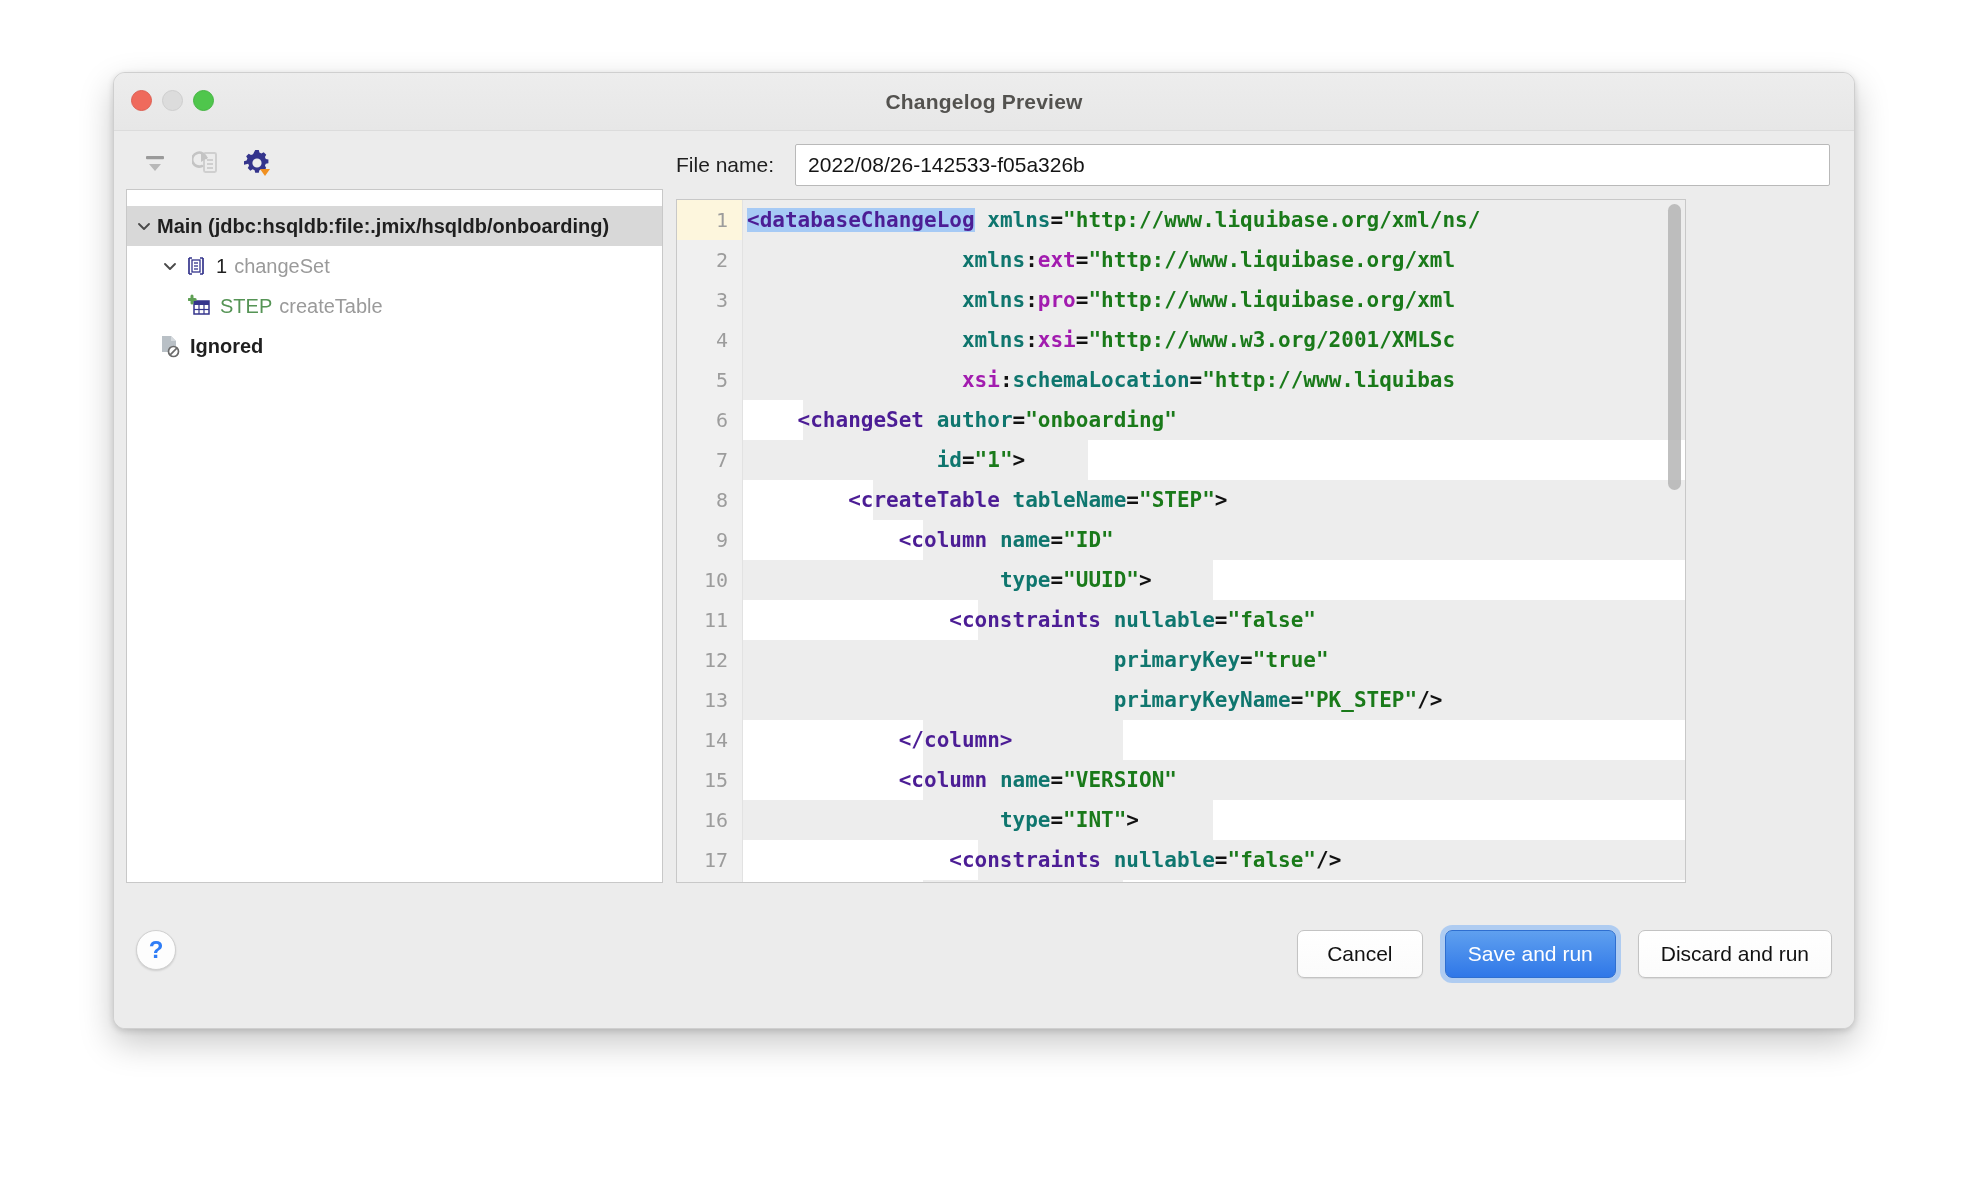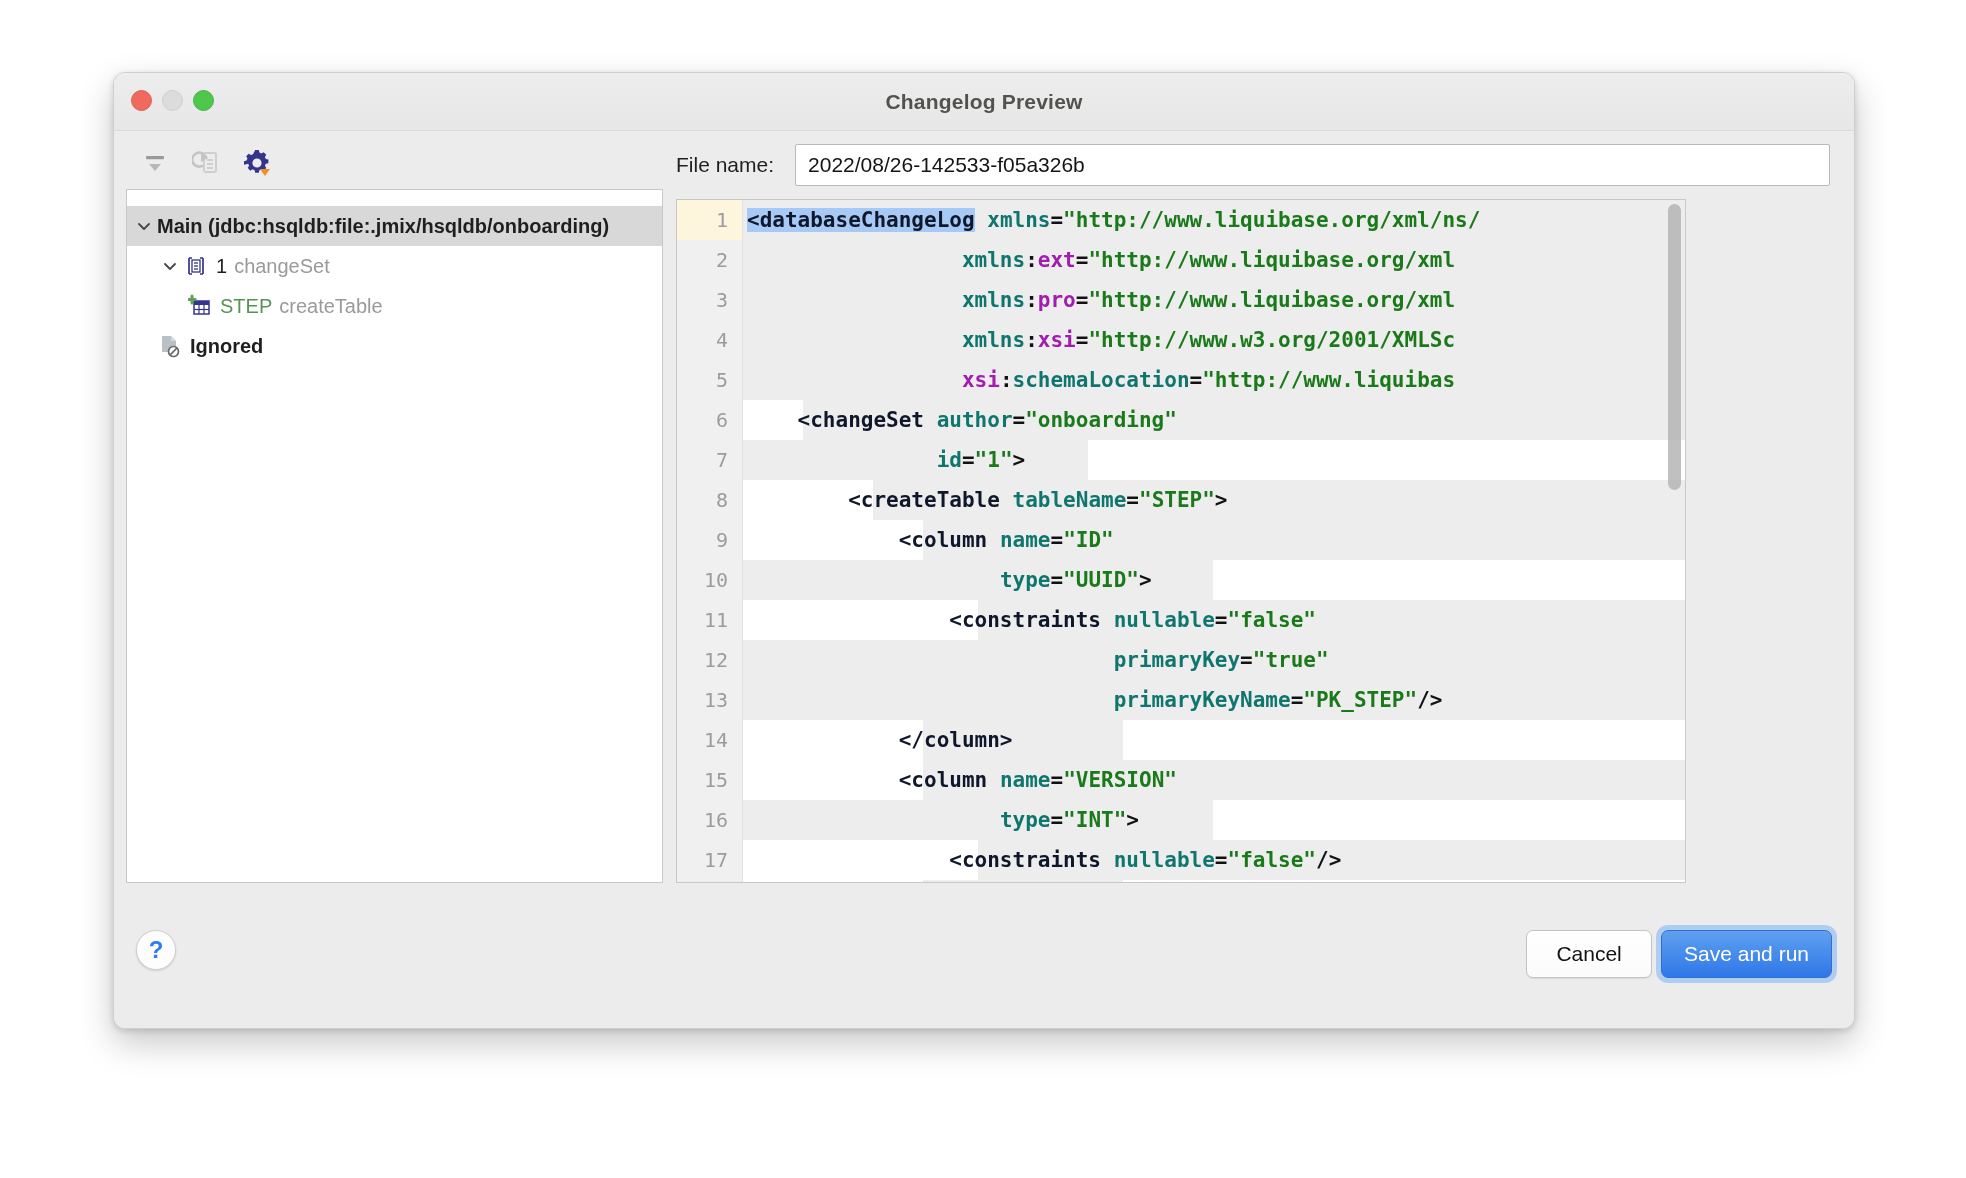--- a/index.html
+++ b/index.html
@@ -245,21 +245,21 @@
     height: 40px;
     background: #ededed;
     z-index: 0;
   }
   .ctext {
     position: relative;
     z-index: 1;
     display: inline-block;
     padding-left: 4px;
   }
-  .t-tag  { color: #0f172a; }
+  .t-tag  { color: #4c1d95; }
   .t-attr { color: #0f766e; }
   .t-ns   { color: #a21caf; }
   .t-val  { color: #1a7a1a; }
   .t-punc { color: #111111; }
   .sel    { background: #a6caf5; }
 
   
   .vscroll {
     position: absolute;
     right: 4px;
@@ -299,21 +299,21 @@
     cursor: pointer;
     padding: 0;
     font-family: "Liberation Sans", sans-serif;
   }
   .btn-row {
     position: absolute;
     right: 22px;
     bottom: 50px;
     display: flex;
     align-items: center;
-    gap: 9px;
+    gap: 22px;
   }
   .btn {
     height: 48px;
     min-width: 126px;
     padding: 0 22px;
     border-radius: 7px;
     border: 1px solid #c3c3c3;
     background: linear-gradient(#ffffff, #fbfbfb);
     font-family: "Liberation Sans", sans-serif;
     font-size: 21px;
@@ -492,18 +492,19 @@
               <div class="cline"><div class="diffbg" style="left: 180px; width: 200px;"></div><span class="ctext"></span></div>
             </div>
         </div>
       </div>
 
       <div class="footer">
         <button class="help-btn">?</button>
         <div class="btn-row" id="btnrow">
             <button class="btn">Cancel</button>
             <button class="btn primary">Save and run</button>
+            <button class="btn">Discard and run</button>
           </div>
       </div>
 
     </div>
   </div>
 </div>
 
 </body></html>

